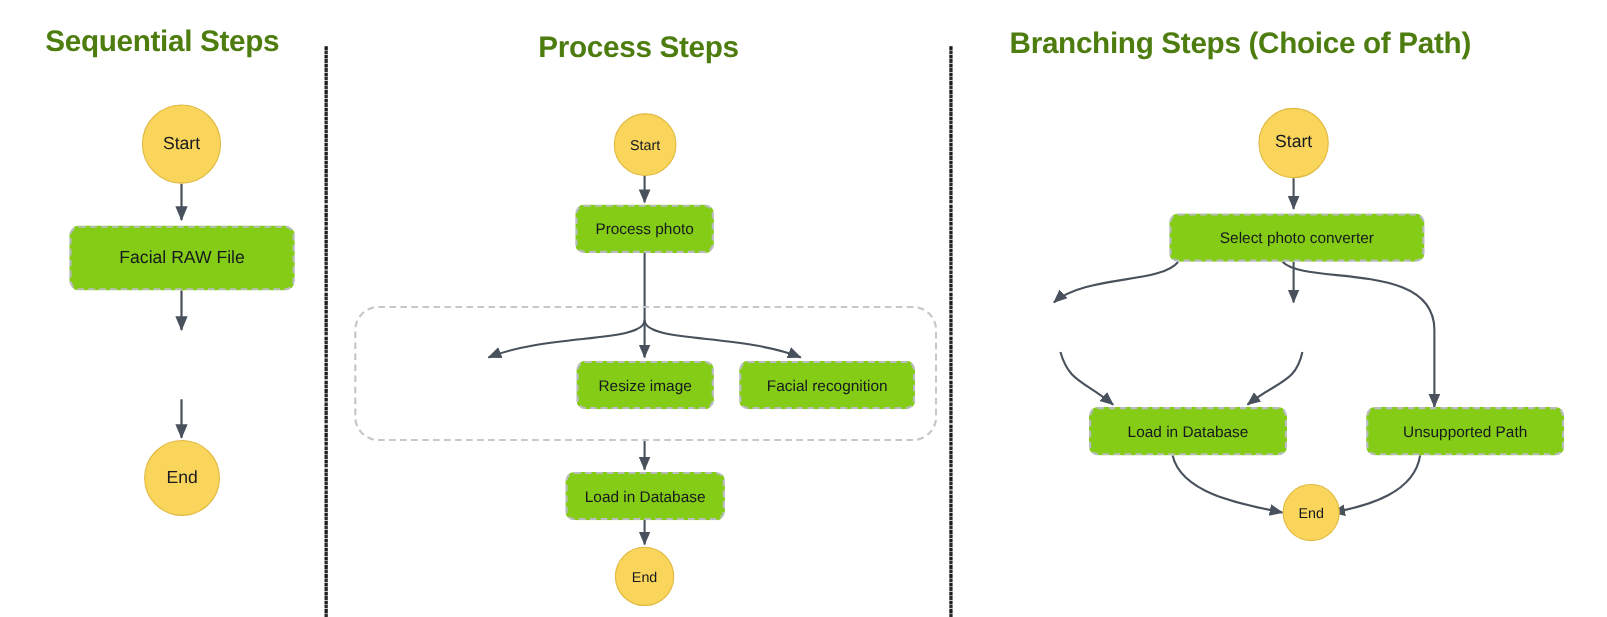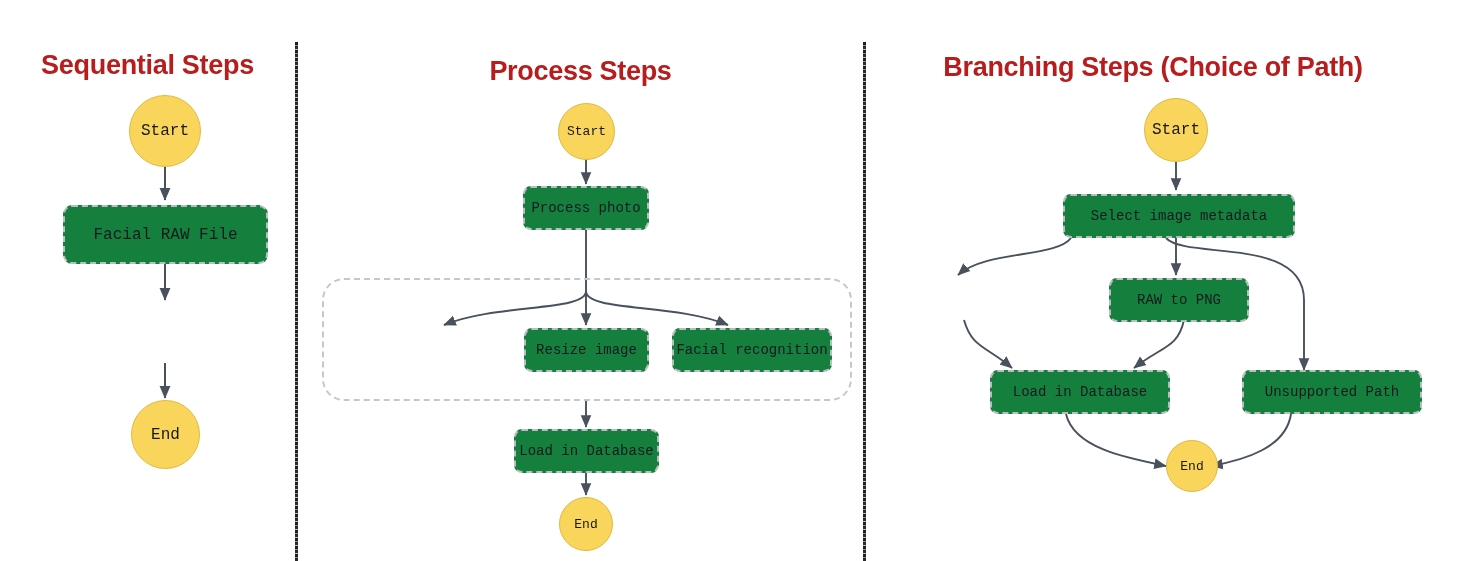--- a/index.html
+++ b/index.html
@@ -22,23 +22,22 @@
     top: 0;
     height: 561px;
   }
   .panel-title {
     position: absolute;
     width: 100%;
     text-align: center;
     font-weight: bold;
     font-size: 27px;
     letter-spacing: -0.3px;
-    color: #b91c1c;
+    color: #4d7c0f;
     white-space: nowrap;
-    margin-top: 28px;
   }
   .divider {
     position: absolute;
     width: 3px;
     background-image: repeating-linear-gradient(
       to bottom,
       #1d1d1d 0px, #1d1d1d 3px,
       #8a8a8a 3px, #8a8a8a 4px,
       #2a2a2a 4px, #2a2a2a 7px,
       #bdbdbd 7px, #bdbdbd 8px
@@ -51,24 +50,23 @@
     overflow: visible;
   }
   .node {
     position: absolute;
     box-sizing: border-box;
     display: flex;
     align-items: center;
     justify-content: center;
     text-align: center;
     color: #16191f;
-    font-family: Liberation Mono, monospace;
   }
   .node-task {
-    background: #15803d;
+    background: #84cc16;
     border: 2px dashed #b9bcc0;
     border-radius: 9px;
     font-size: 16px;
     white-space: nowrap;
   }
   .node-task.small {
     font-size: 14px;
     border-width: 2px;
     border-radius: 8px;
   }
@@ -178,21 +176,21 @@
 
     <div class="node node-task small" style="left:216px; top:429px; width:145px; height:44px;">
       <span>Load in Database</span>
     </div>
 
     <div class="node node-terminal small" style="left:261px; top:497px; width:54px; height:54px;">
       <span>End</span>
     </div>
   </div>
 
-  <div class="panel" style="left:866px; width:523px;padding-left:17px;">
+  <div class="panel" style="left:866px; width:523px;">
 
     <div class="panel-title" style="top:24px;">Branching Steps (Choice of Path)</div>
 
     <svg class="flow-svg" width="595" height="561">
       <defs>
         <marker id="ah3" markerWidth="9" markerHeight="9" refX="6.2" refY="3.2" orient="auto" markerUnits="strokeWidth">
           <path d="M0,0.4 L6.6,3.2 L0,6.0 z" fill="#48515c"></path>
         </marker>
       </defs>
       <g stroke="#48515c" stroke-width="1.9" fill="none" marker-end="url(#ah3)">
@@ -213,27 +211,24 @@
 
         <path d="M425,414 C420,448 378,460 345,466"></path>
       </g>
     </svg>
 
     <div class="node node-terminal" style="left:278px; top:98px; width:64px; height:64px;">
       <span>Start</span>
     </div>
 
     <div class="node node-task small" style="left:197px; top:194px; width:232px; height:44px;">
-      <span>Select image metadata</span>
-    </div>
-
-
-    <div class="node node-task small" style="left:243px; top:278px; width:140px; height:44px;">
-      <span>RAW to PNG</span>
-    </div>
+      <span>Select photo converter</span>
+    </div>
+
+
 
     <div class="node node-task small" style="left:124px; top:370px; width:180px; height:44px;">
       <span>Load in Database</span>
     </div>
 
     <div class="node node-task small" style="left:376px; top:370px; width:180px; height:44px;">
       <span>Unsupported Path</span>
     </div>
 
     <div class="node node-terminal small" style="left:300px; top:440px; width:52px; height:52px;">

